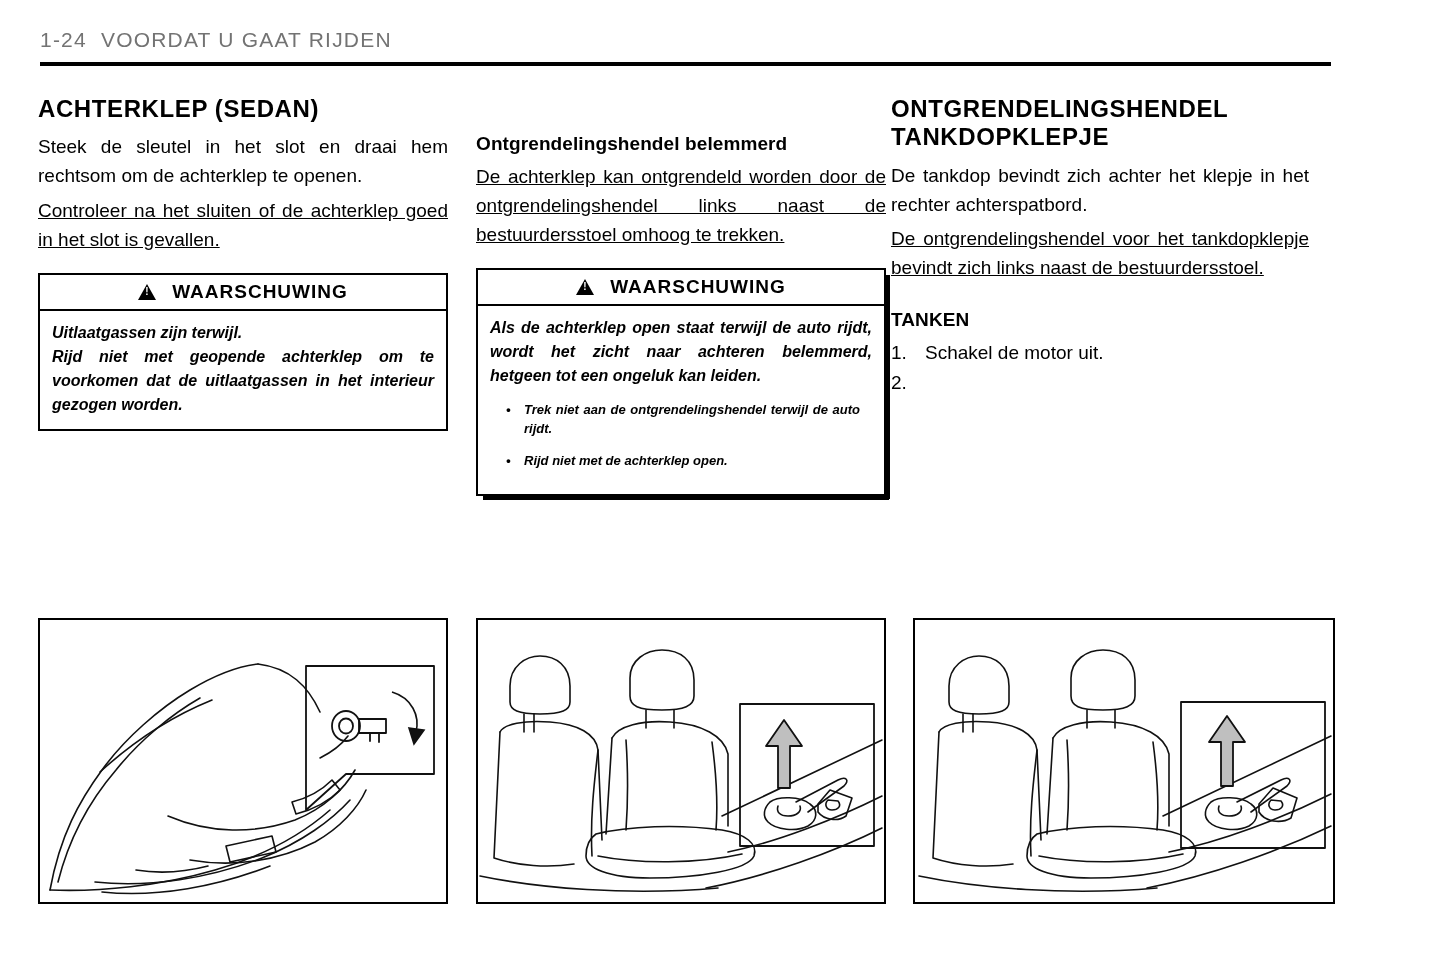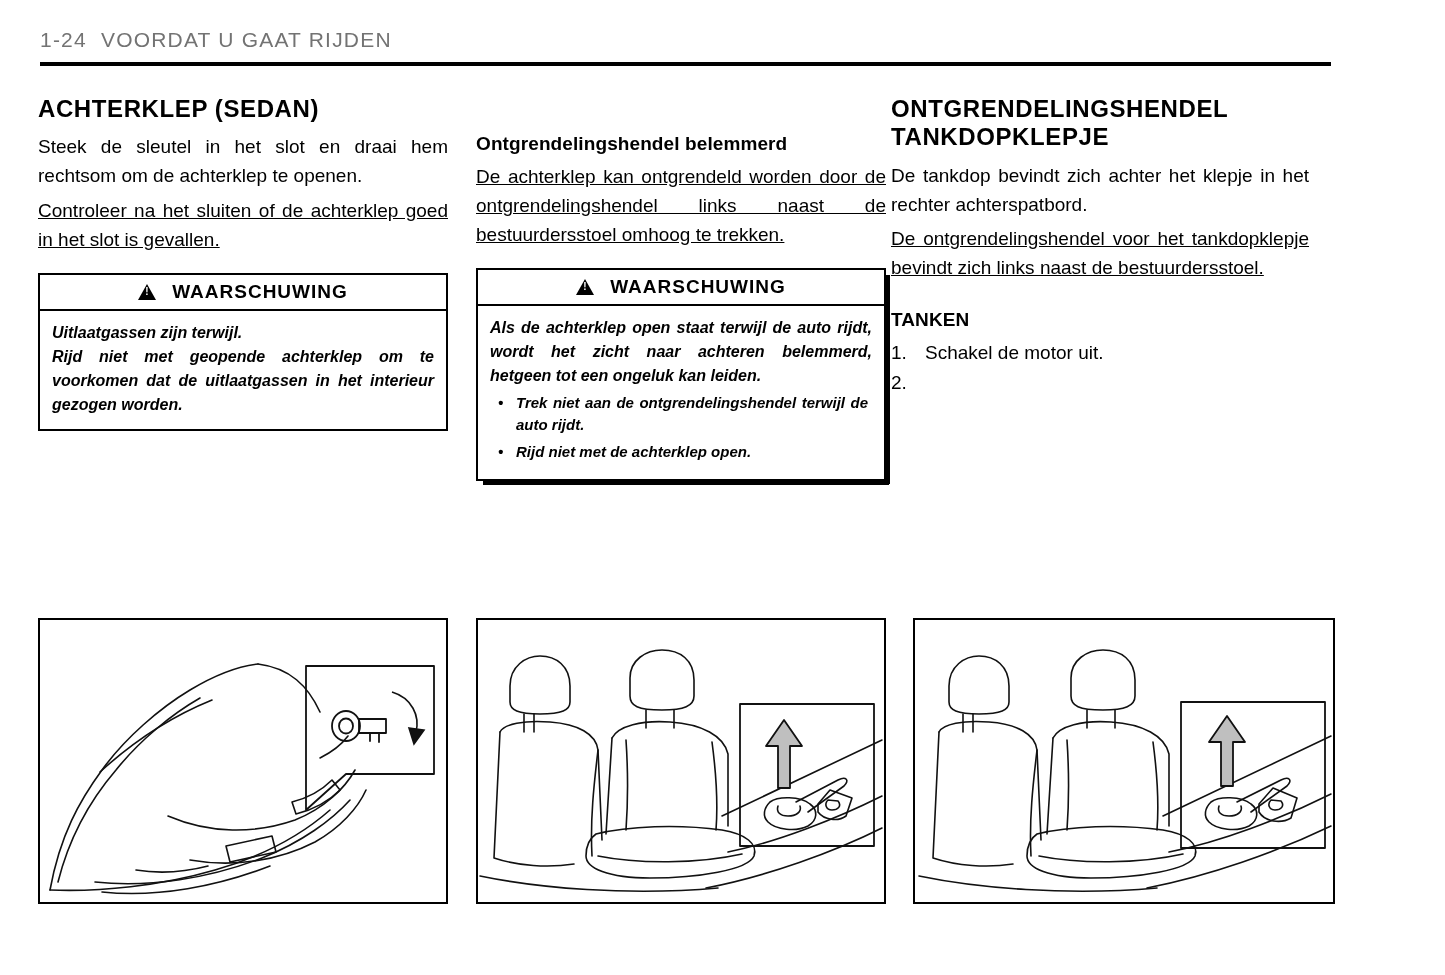--- a/index.html
+++ b/index.html
@@ -123,25 +123,25 @@
     line-height: 1.5;
     margin: 0;
     text-align: justify;
   }
   .warnbox .warn-body ul {
     margin: 0;
     padding-left: 22px;
     list-style: none;
   }
   .warnbox .warn-body li {
-    font-size: 15px;
+    font-size: 13px;
     font-weight: bold;
     font-style: italic;
     line-height: 1.5;
-    margin: 4px;
+    margin: 12px;
     position: relative;
     text-align: justify;
   }
   .warnbox .warn-body li::before {
     content: "\2022";
     position: absolute;
     left: -18px;
     top: 0;
   }
   .warnbox.shadow::after {

